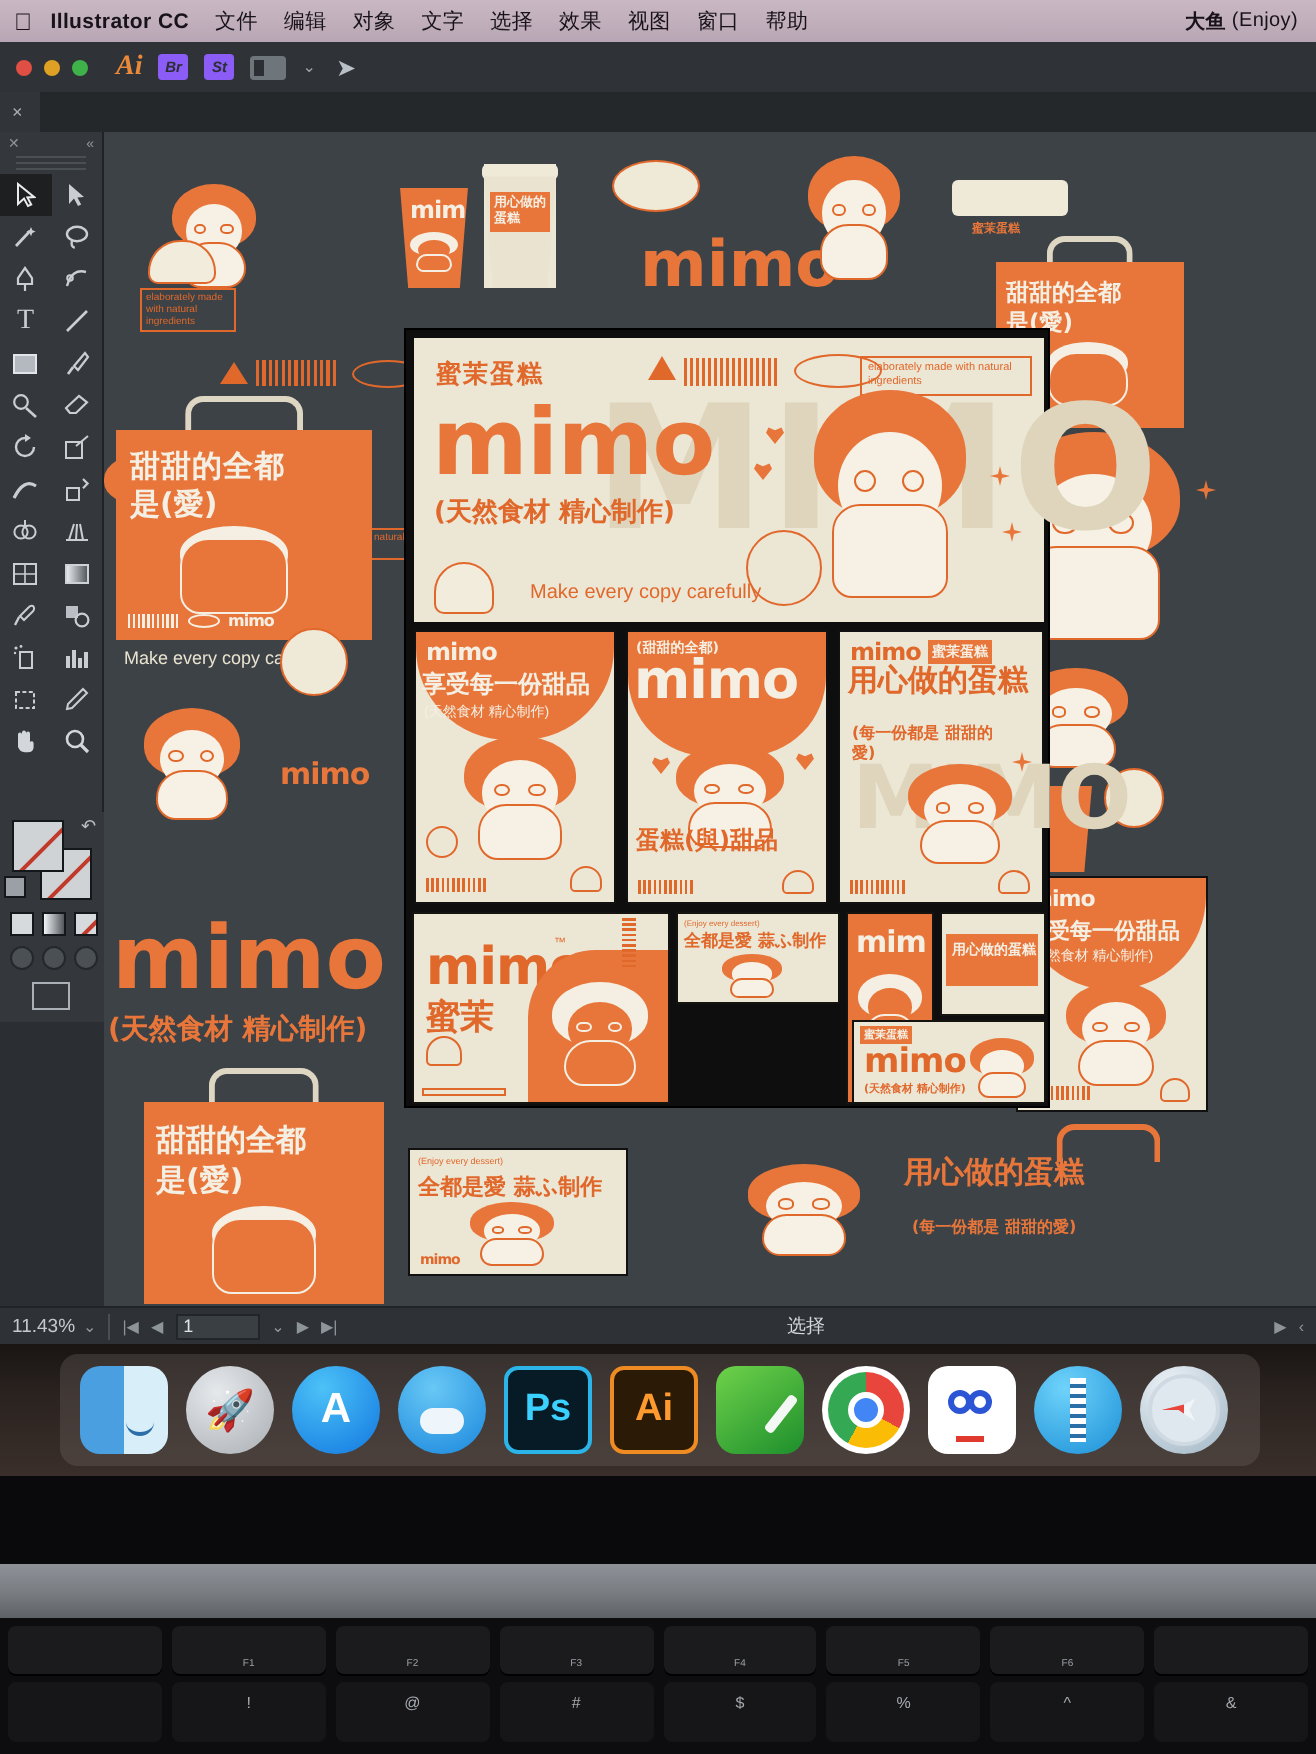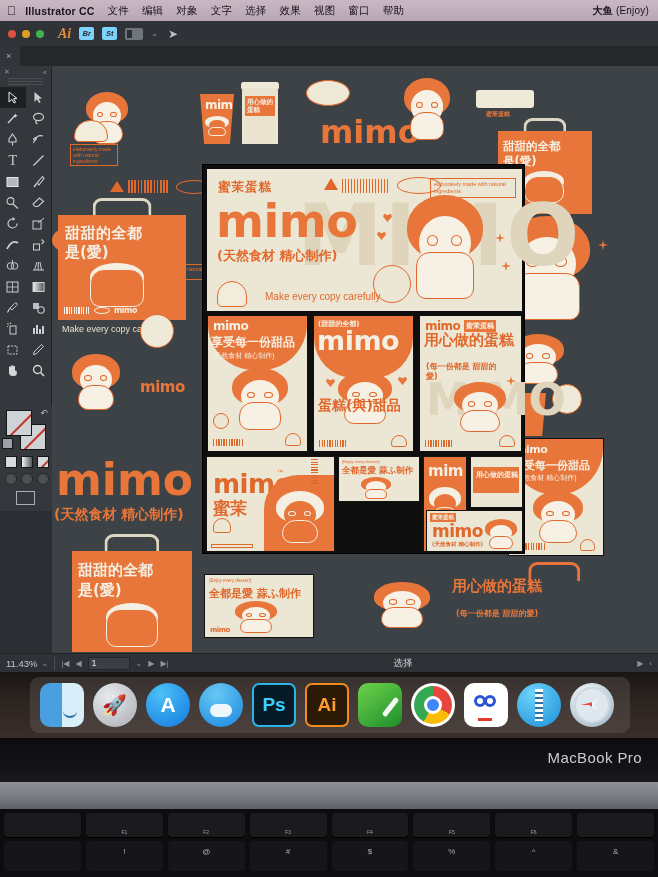--- a/index.html
+++ b/index.html
@@ -28,21 +28,21 @@
   
   .appchrome { position:absolute; left:0; top:21px; width:658px; height:651px; background:#2b2f33; }
 
   .ctlbar { position:absolute; left:0; top:0; width:658px; height:25px; background:#2f3337;
             display:flex; align-items:center; padding:0 8px; gap:8px; }
   .traffic { display:flex; gap:6px; align-items:center; }
   .dot { width:8px; height:8px; border-radius:50%; display:block; }
   .dot.r{background:#df4f43;} .dot.y{background:#dea123;} .dot.g{background:#3fb24a;}
   .ai-badge { color:#e88a3a; font-size:14px; font-weight:bold; font-style:italic; margin-left:6px;
               font-family:"Liberation Serif", serif; }
-  .sq-badge { width:15px; height:13px; background:#7dd3fc; color:#2b2f33; font-size:7.5px;
+  .sq-badge { width:15px; height:13px; background:#8b5cf6; color:#2b2f33; font-size:7.5px;
               display:flex; align-items:center; justify-content:center; border-radius:2px;
               font-weight:bold; font-style:italic; }
   .arr-ctl { width:18px; height:12px; background:#6e767c; border-radius:2px; position:relative; }
   .arr-ctl:after{content:"";position:absolute;left:2px;top:2px;width:5px;height:8px;background:#2b2f33;}
   .chev { color:#9aa1a7; font-size:8px; }
   .plane { color:#b9c0c6; font-size:12px; margin-left:2px; }
 
   
   .tabstrip { position:absolute; left:0; top:25px; width:658px; height:20px; background:#25282b; }
   .doctab { position:absolute; left:0; top:0; height:20px; background:#31353a;
@@ -715,21 +715,21 @@
             </div>
             <div class="mascot" style="left:24px;top:56px;width:54px;height:52px;">
               <i class="head"></i>
                 <i class="face"></i>
                 <i class="eye l"></i>
                 <i class="eye r"></i>
                 <i class="body"></i>
               </div>
             <i class="heart" style="left:12px;top:62px;"></i>
             <i class="heart" style="left:84px;top:60px;"></i>
-            <span class="ttl-cn ink" style="position:absolute;left:4px;bottom:36px;font-size:14px;">蛋糕(與)甜品</span>
+            <span class="ttl-cn ink" style="position:absolute;left:4px;bottom:22px;font-size:12px;">蛋糕(與)甜品</span>
             <i style="position:absolute;left:5px;bottom:4px;display:block;width:28px;height:7px;
                background:repeating-linear-gradient(90deg,#e1682b 0 1.3px,transparent 1.3px 2.6px);"></i>
             <i style="position:absolute;right:6px;bottom:4px;display:block;width:16px;height:12px;
                border:1.5px solid #e1682b;border-radius:9px 9px 3px 3px;"></i>
           </div>
 
           <div class="poster" style="left:216px;top:150px;width:103px;height:137px;">
             <span class="mimo-word ink" style="position:absolute;left:5px;top:3px;font-size:12px;">mimo</span>
             <span class="ttl-cn onw" style="position:absolute;left:44px;top:4px;font-size:7px;background:#e8763a;padding:1px 2px;">蜜茉蛋糕</span>
             <span class="ttl-cn ink" style="position:absolute;left:4px;top:16px;font-size:15px;width:100px;line-height:1.12;">用心做的蛋糕</span>
@@ -866,23 +866,20 @@
         <span style="position:absolute;left:18px;top:6px;width:8px;height:32px;background:repeating-linear-gradient(180deg,#fff 0 3px,#2a6fa8 3px 5px);"></span>
       </div>
       <div class="dicon round" style="background:radial-gradient(circle at 35% 25%,#eef4f8,#9fb4c4);">
         <span style="position:absolute;inset:4px;border-radius:50%;background:conic-gradient(#dfe8ef 0 100%);border:2px solid #cfd9e2;"></span>
         <span style="position:absolute;left:14px;top:14px;width:16px;height:16px;
           background:linear-gradient(45deg,#e8453c 50%,#f2f5f7 50%);transform:rotate(45deg);clip-path:polygon(50% 0,62% 38%,100% 50%,38% 62%,0 100%,38% 38%);"></span>
       </div>
     </div>
   </div>
 
-  <div class="bezel">
-    <span class="mbp">MacBook Pro</span>
-  </div>
   <div class="hinge"></div>
   <div class="kbd">
     <div class="fnrow">
       <div class="key"></div>
       <div class="key">
           <span>F1</span>
         </div>
       <div class="key">
           <span>F2</span>
         </div>

